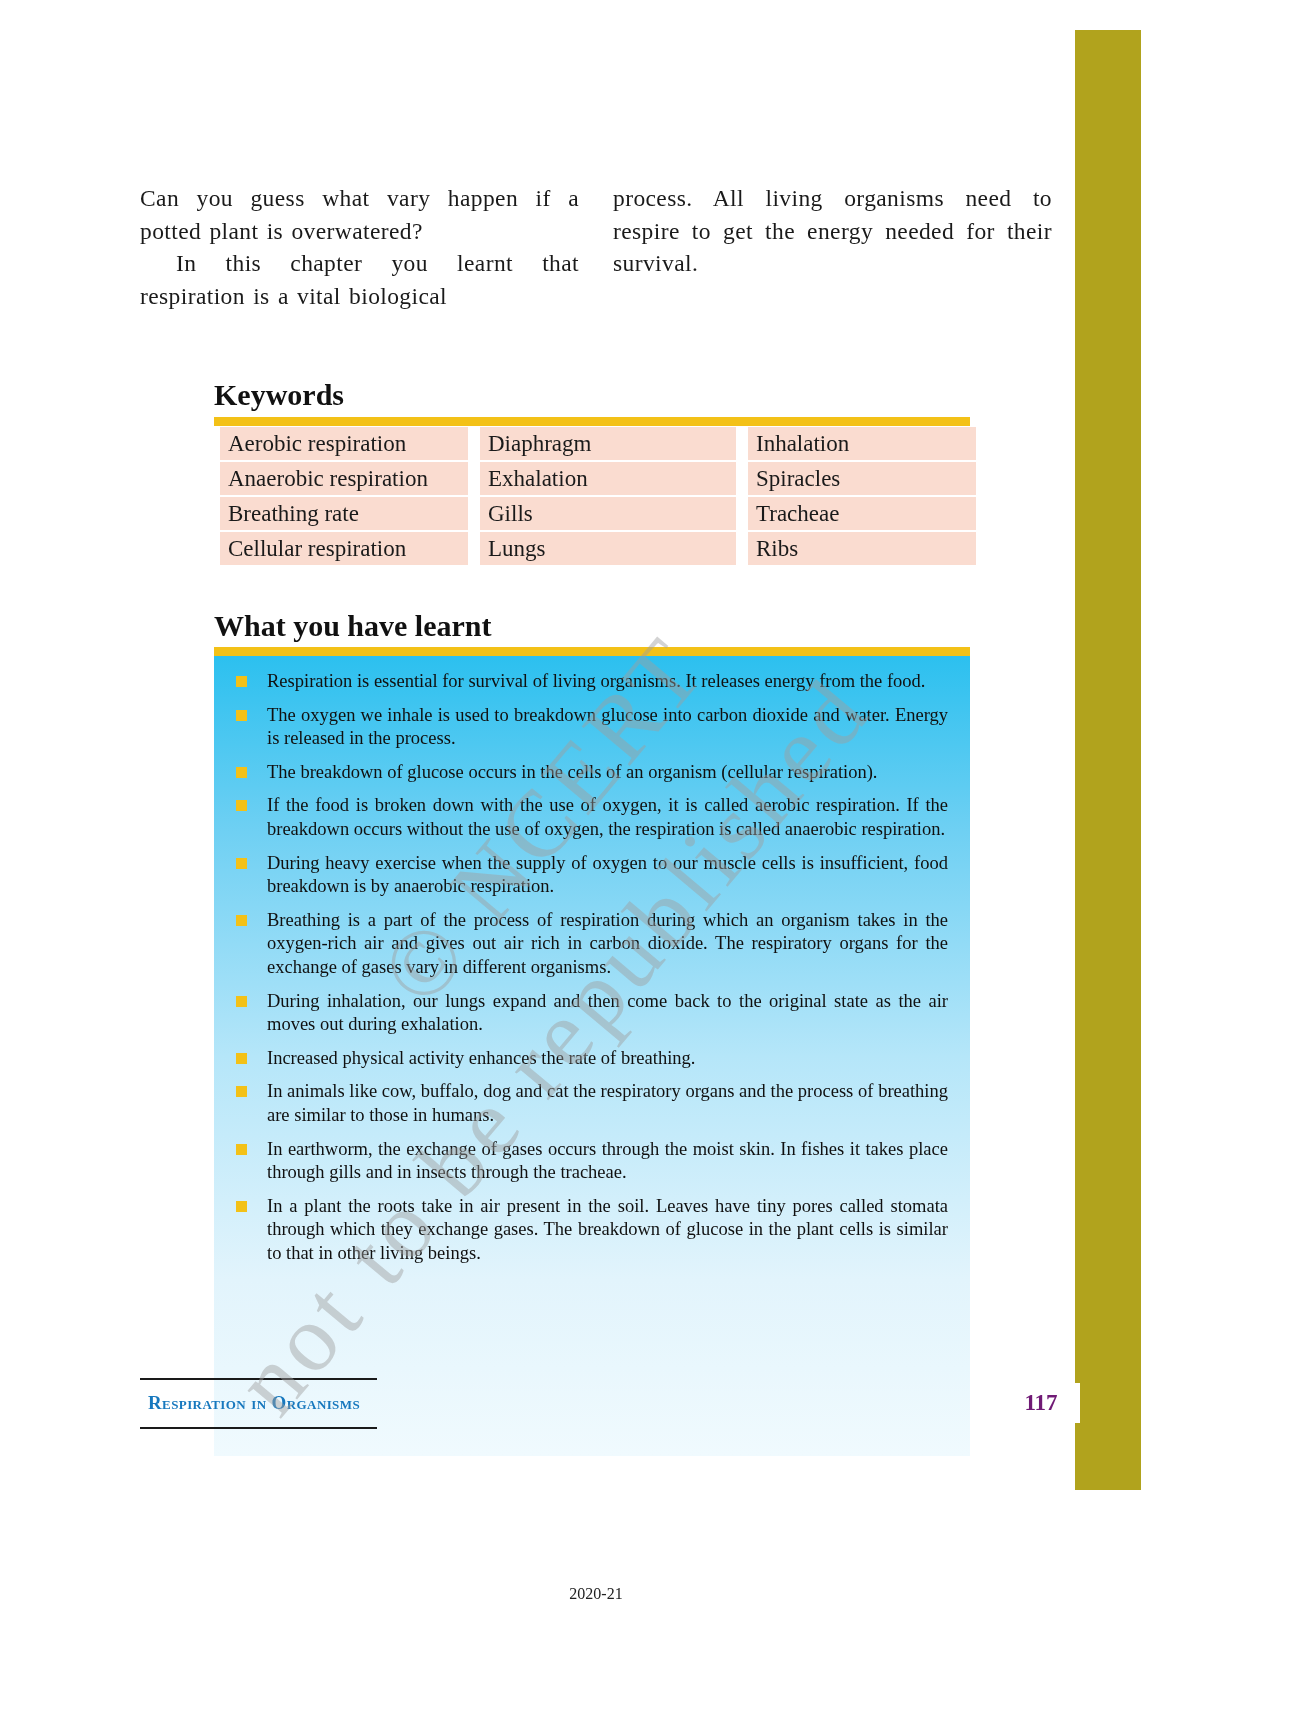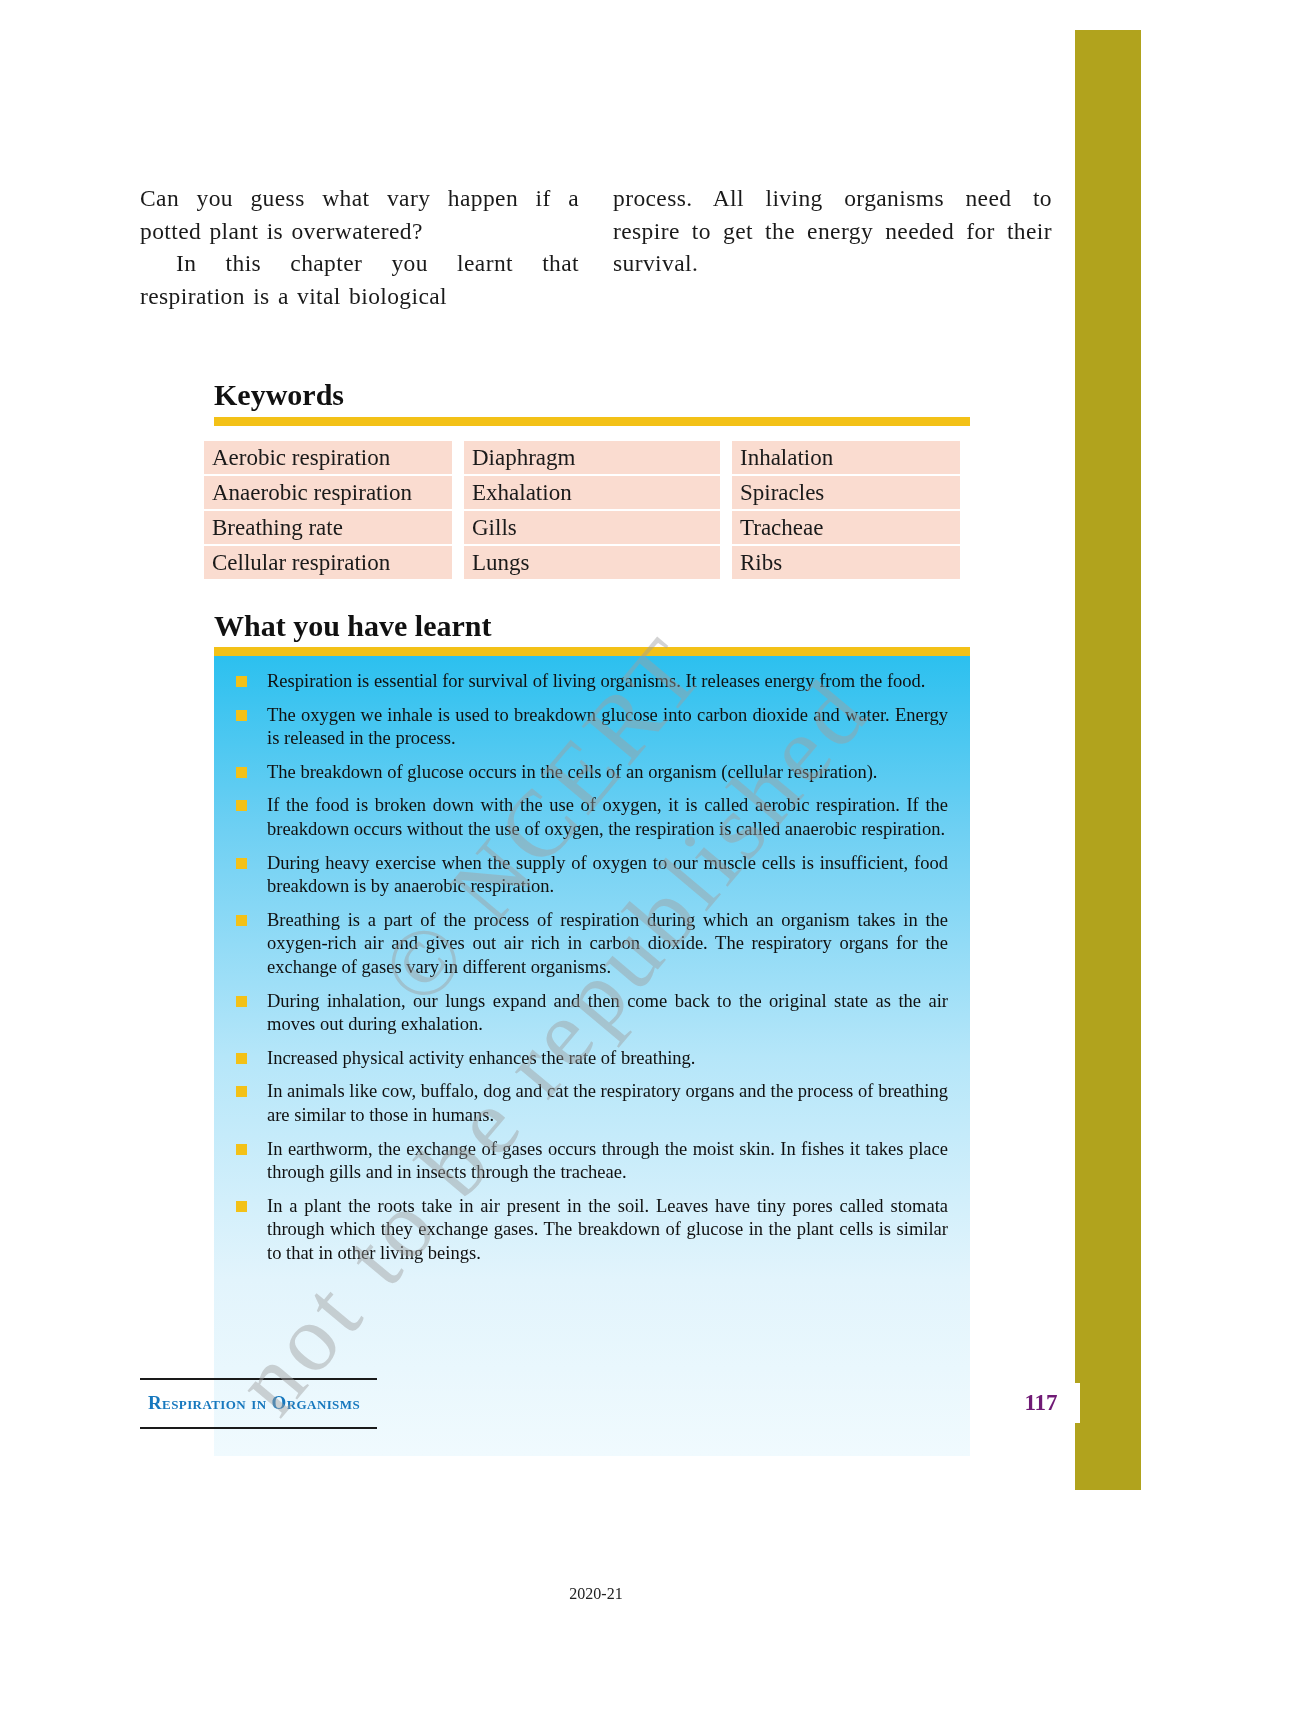--- a/index.html
+++ b/index.html
@@ -16,23 +16,23 @@
   .intro p.indent{text-indent:36px;}
   
   .sec-title{position:absolute;left:214px;margin:0;font-size:30px;font-weight:bold;color:#111;}
   .kw-title{top:378px;}
   .learnt-title{top:609px;}
   .rule{position:absolute;left:214px;width:756px;height:9px;background:#f3c117;}
   .kw-rule{top:417px;}
   .learnt-rule{top:647px;}
   
   .kw-grid{
-    position:absolute;left:204px;top:427px;width:916px;
+    position:absolute;left:220px;top:427px;width:916px;
     display:grid;grid-template-columns:248px 256px 228px;column-gap:12px;
-    grid-auto-rows:33px;row-gap:2px;margin-top:14px;
+    grid-auto-rows:33px;row-gap:2px;
   }
   .kw-cell{background:#fadcd0;display:flex;align-items:center;padding:0 8px;font-size:23px;white-space:nowrap;}
   
   .learnt-box{
     position:absolute;left:214px;top:656px;width:756px;height:800px;box-sizing:border-box;
     background:linear-gradient(180deg,#2cc0ef 0%,#6fd0f3 22%,#b5e6f9 50%,#e2f4fc 78%,#f0fafe 100%);
     padding:14px 22px 0 20px;
   }
   .bullet-item{display:flex;margin-bottom:10px;}
   .bullet-sq{width:11px;height:11px;background:#f3c117;margin:6px 20px 0 2px;flex-shrink:0;}

